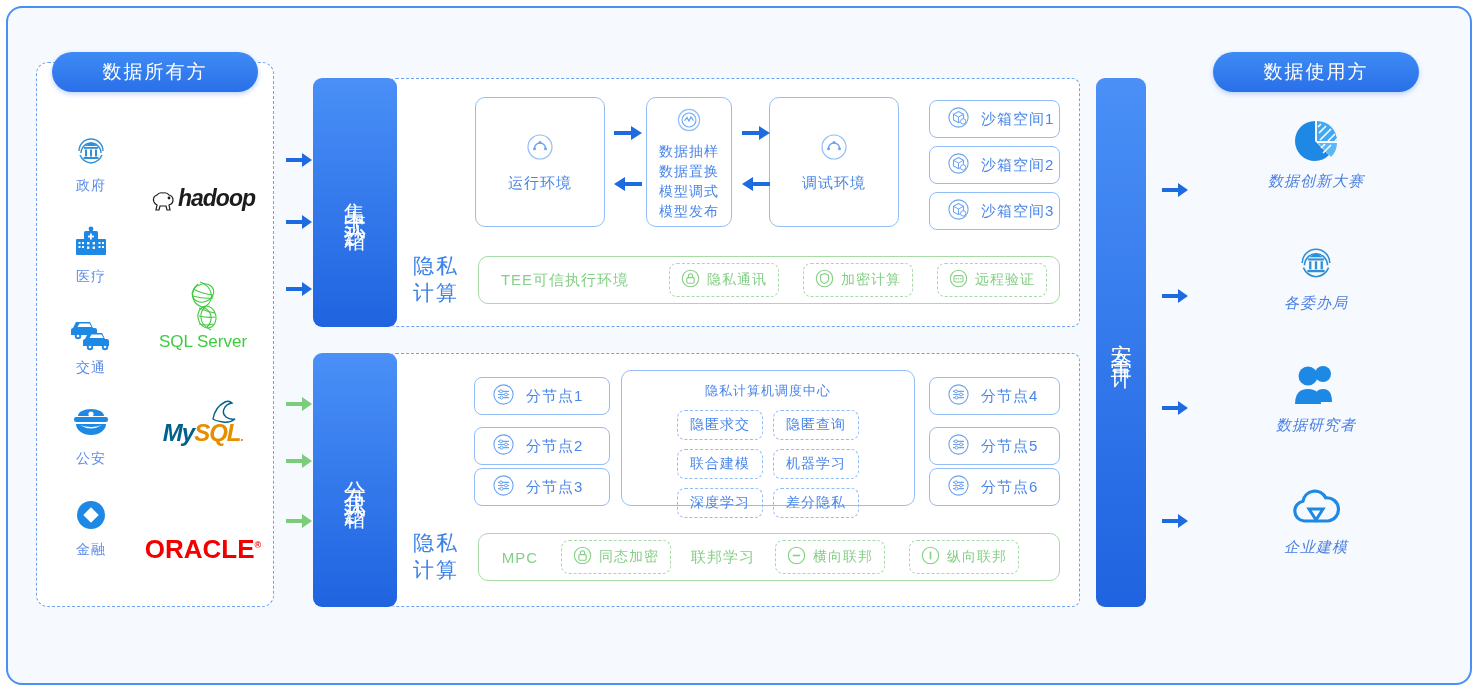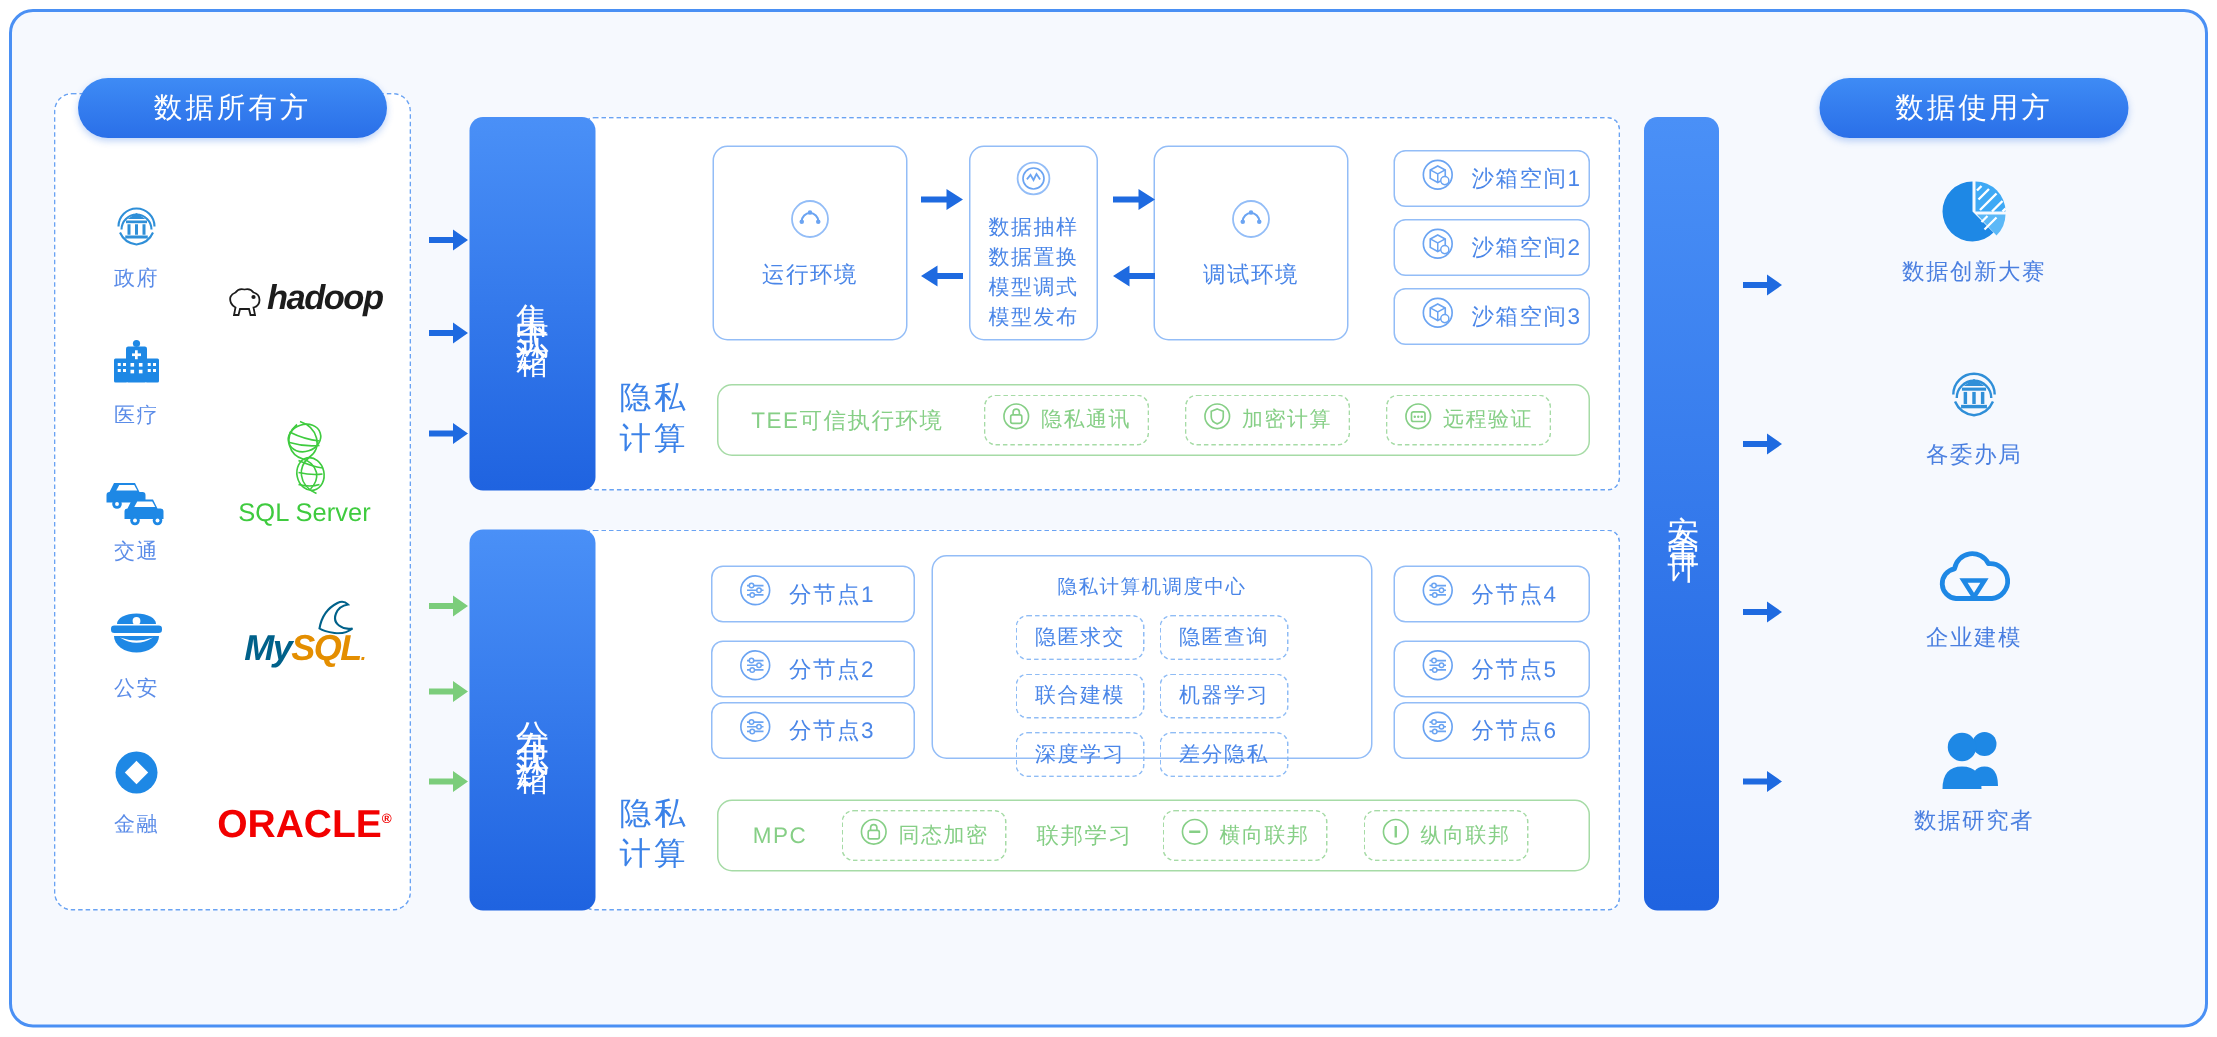--- a/index.html
+++ b/index.html
@@ -81,21 +81,21 @@
   .db-mysql .sql { color: #e48e00; font-style: italic; }
   .db-oracle {
     font-size: 26px; font-weight: bold; color: #f20000; letter-spacing: 0px;
   }
   .db-oracle sup { font-size: 9px; vertical-align: super; }
 
   
   .user-col { position: absolute; left: 1196px; top: 112px; width: 240px; }
   .user-item { height: 122px; text-align: center; }
   .user-icon { height: 58px; display: flex; align-items: center; justify-content: center; }
-  .user-label { font-size: 15px; color: #4a7fe0; letter-spacing: 1px; margin-top: 2px; }
+  .user-label { font-size: 15px; color: #4a7fe0; letter-spacing: 1px; margin-top: 2px; font-style: italic; }
 
   
   .arrow {
     position: absolute;
     width: 26px; height: 16px;
     z-index: 5;
   }
 
   
   .vbar {
@@ -519,21 +519,21 @@
     </span>
     <span class="lbl">沙箱空间3</span>
   </div>
 
   <div class="pc-label" style="left:404px; top:252px;">
     <div>隐私</div>
       <div>计算</div>
   </div>
   <div class="pc-band" style="left:478px; top:256px; width:582px;">
     <div class="pc-plain" style="width:172px;">TEE可信执行环境</div>
-    <div class="pc-chip" style="margin-left:5px;">
+    <div class="pc-chip" style="margin-left:18px;">
       <span>
         <svg width="19" height="19" viewBox="0 0 19 19">
           <circle cx="9.5" cy="9.5" r="8.2" fill="none" stroke="#86cf86" stroke-width="1.1"></circle>
           <rect x="5.8" y="8.6" width="7.4" height="5.6" rx="1.2" fill="none" stroke="#86cf86" stroke-width="1.1"></rect>
           <path d="M7.4 8.6 v-1.8 a2.1 2.1 0 0 1 4.2 0 v1.8" fill="none" stroke="#86cf86" stroke-width="1.1"></path>
         </svg>
       </span>
       <span class="lbl">隐私通讯</span>
     </div>
     <div class="pc-chip" style="margin-left:24px;">
@@ -761,36 +761,36 @@
             <rect x="12.5" y="26" width="15" height="2"></rect>
             <path d="M20 11 l6 4 h-12 z"></path>
           </g>
         </svg>
       </div>
       <div class="user-label">各委办局</div>
     </div>
 
     <div class="user-item">
       <div class="user-icon">
-        <svg width="56" height="44" viewBox="0 0 56 44">
-          <path d="M16 36 a10 10 0 0 1 -1 -19.8 a12 12 0 0 1 22.6 -3.4 a9.5 9.5 0 0 1 2.4 23.2 z" fill="none" stroke="#1e88e5" stroke-width="3.2" stroke-linejoin="round"></path>
-          <path d="M21 24 h14 l-7 11 z" fill="none" stroke="#1e88e5" stroke-width="3"></path>
-        </svg>
-      </div>
-      <div class="user-label">企业建模</div>
-    </div>
-
-    <div class="user-item">
-      <div class="user-icon">
         <svg width="52" height="46" viewBox="0 0 52 46">
           <g fill="#1e88e5">
             <circle cx="33" cy="12" r="8"></circle>
             <path d="M24 40 q0 -13 9 -13 q9 0 9 13z"></path>
             <circle cx="18" cy="14" r="9.5"></circle>
             <path d="M5 42 q0 -15 13 -15 q13 0 13 15z"></path>
           </g>
         </svg>
       </div>
       <div class="user-label">数据研究者</div>
     </div>
+
+    <div class="user-item">
+      <div class="user-icon">
+        <svg width="56" height="44" viewBox="0 0 56 44">
+          <path d="M16 36 a10 10 0 0 1 -1 -19.8 a12 12 0 0 1 22.6 -3.4 a9.5 9.5 0 0 1 2.4 23.2 z" fill="none" stroke="#1e88e5" stroke-width="3.2" stroke-linejoin="round"></path>
+          <path d="M21 24 h14 l-7 11 z" fill="none" stroke="#1e88e5" stroke-width="3"></path>
+        </svg>
+      </div>
+      <div class="user-label">企业建模</div>
+    </div>
   </div>
 
 </div>
 
 </body></html>

